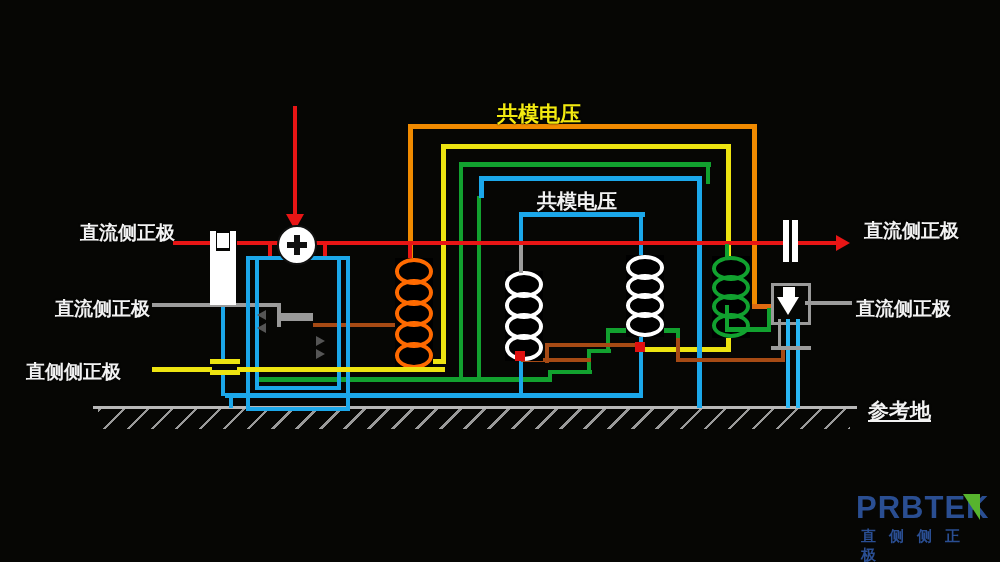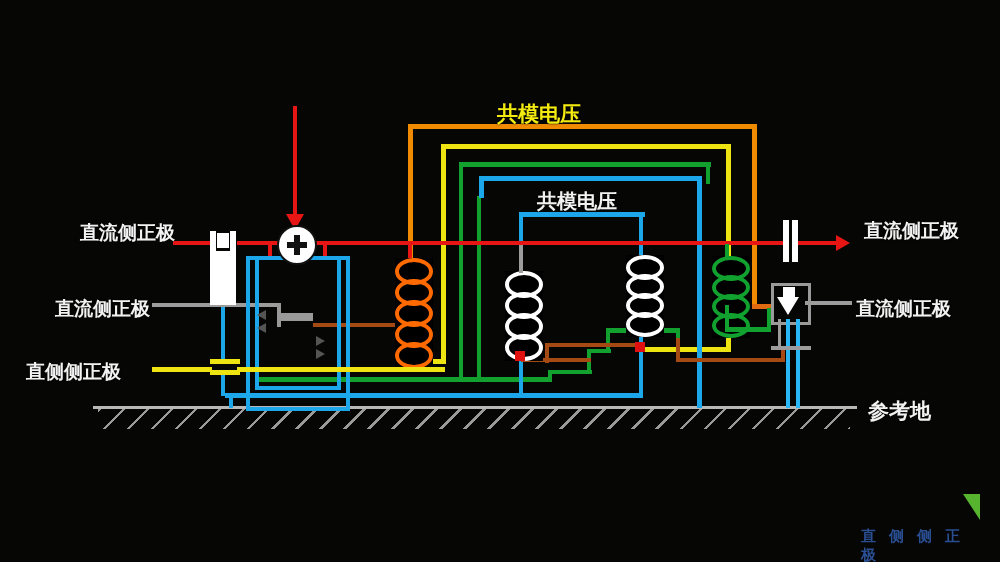--- a/index.html
+++ b/index.html
@@ -152,20 +152,21 @@
   <div class="w" style="left:277px;top:225px;width:36px;height:36px;background:#fff;border:2px solid #111;border-radius:50%;">
     <div class="w" style="left:8px;top:15px;width:20px;height:6px;background:#111;"></div>
     <div class="w" style="left:15px;top:8px;width:6px;height:20px;background:#111;"></div>
   </div>
 
   <div class="lbl" style="left:40px;top:220px;width:135px;text-align:right;">直流侧正极</div>
   <div class="lbl" style="left:28px;top:296px;width:122px;text-align:right;">直流侧正极</div>
   <div class="lbl" style="left:26px;top:359px;width:124px;text-align:left;">直侧侧正极</div>
   <div class="lbl" style="left:864px;top:218px;">直流侧正极</div>
   <div class="lbl" style="left:856px;top:296px;">直流侧正极</div>
-  <div class="lbl" style="left:868px;top:397px;font-size:21px;">参考地</div>
+  <div class="lbl" style="left:868px;top:397px;font-size:21px;text-decoration:underline;">参考地</div>
   <div class="lbl" style="left:497px;top:100px;color:#f3ea10;font-size:21px;font-weight:700;">共模电压</div>
   <div class="lbl" style="left:537px;top:188px;font-size:20px;font-weight:700;">共模电压</div>
 
+  <div class="brand" style="left:856px;top:490px;">PRBTEK</div>
   <div class="tri" style="left:963px;top:494px;border-left:17px solid transparent;border-top:26px solid #57b42e;"></div>
   <div class="brandsub" style="left:861px;top:527px;">直侧侧正极</div>
 
 </div>
 
 </body></html>

